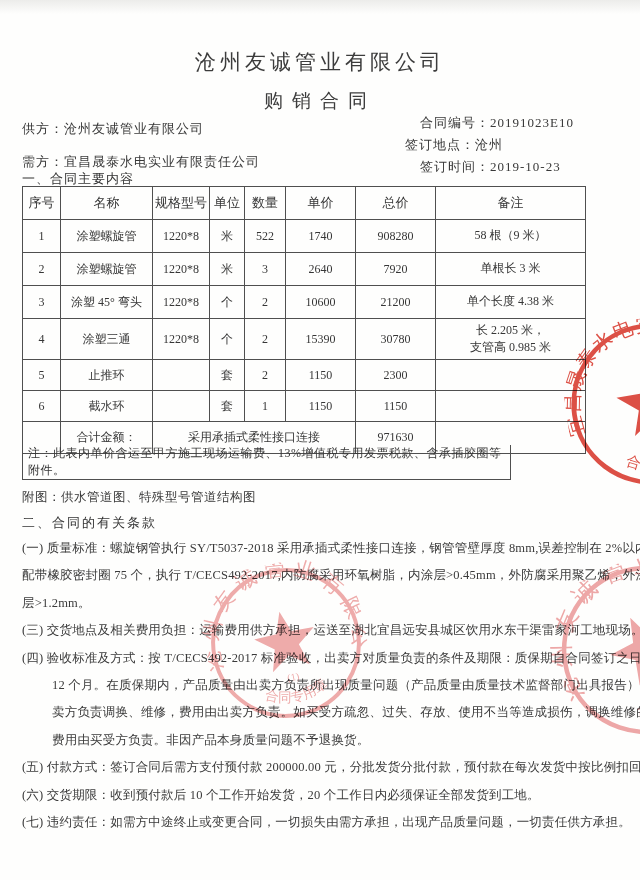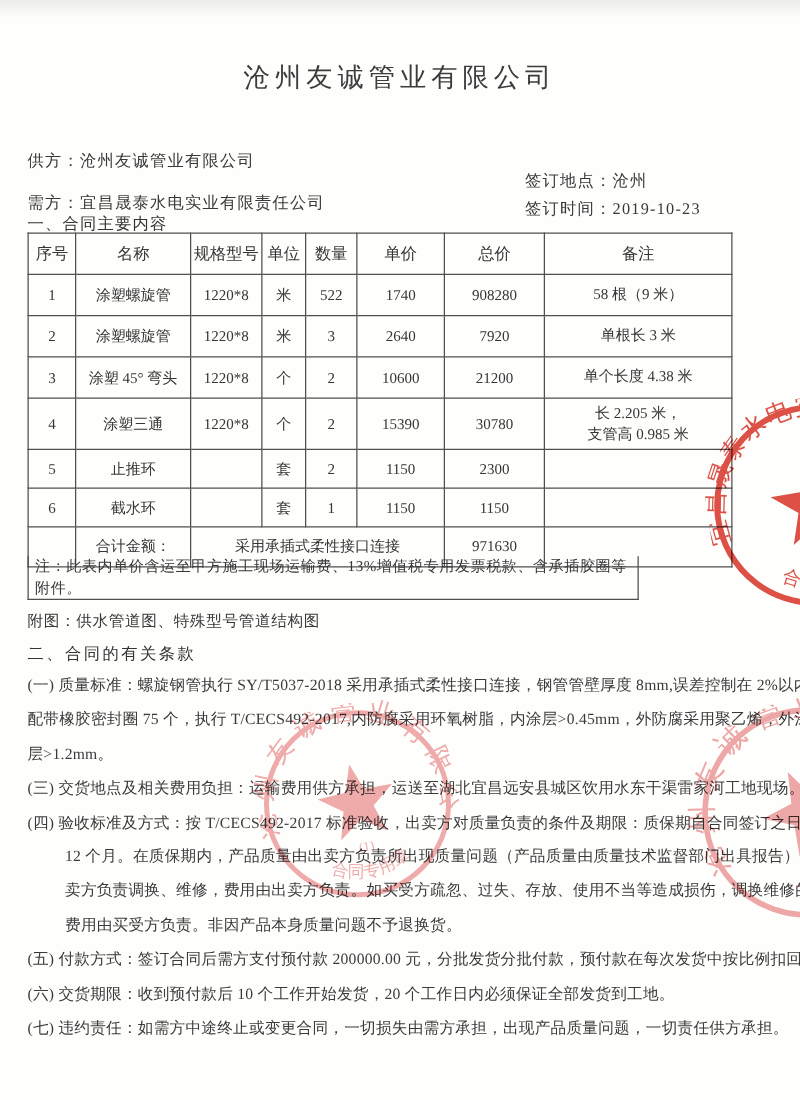--- a/index.html
+++ b/index.html
@@ -18,21 +18,21 @@
     font-size:21px;letter-spacing:4px;color:#3c3c3c;
   }
   .doc-subtitle{
     position:absolute;top:88px;left:0;width:100%;text-align:center;
     font-size:19px;letter-spacing:9px;color:#3c3c3c;
   }
   .hdr-line{position:absolute;font-size:13px;color:#383838;letter-spacing:1px;}
   .supplier-line{top:120px;left:22px;}
   .buyer-line{top:153px;left:22px;}
   .meta-1{top:114px;left:420px;}
-  .meta-2{top:136px;left:420px;}
+  .meta-2{top:136px;left:405px;}
   .meta-3{top:158px;left:420px;}
   .sec-heading{position:absolute;font-size:13px;color:#333;letter-spacing:1px;}
   .sec1{top:170px;left:22px;}
 
   table.items{
     position:absolute;top:186px;left:22px;width:563px;
     border-collapse:collapse;table-layout:fixed;
   }
   table.items th,table.items td{
     border:1px solid #4f4f4f;font-weight:normal;
@@ -62,24 +62,26 @@
   .stamp-supplier-mid{left:206px;top:563px;transform:rotate(-12deg);color:#e06060;opacity:.52;}
   .stamp-supplier-right{left:556px;top:560px;transform:rotate(-26deg);color:#e06060;opacity:.55;}
   .stamp text{fill:currentColor;font-family:"Liberation Serif","DejaVu Serif",serif;}
 </style>
 </head>
 <body>
 
 <div class="page">
 
   <div class="doc-title">沧州友诚管业有限公司</div>
+  <div class="doc-subtitle">购销合同</div>
 
   <div class="hdr-line supplier-line"><span>供方：</span><span>沧州友诚管业有限公司</span></div>
   <div class="hdr-line buyer-line"><span>需方：</span><span>宜昌晟泰水电实业有限责任公司</span></div>
 
+  <div class="hdr-line meta-1"><span>合同编号：</span><span>20191023E10</span></div>
   <div class="hdr-line meta-2"><span>签订地点：</span><span>沧州</span></div>
   <div class="hdr-line meta-3"><span>签订时间：</span><span>2019-10-23</span></div>
 
   <div class="sec-heading sec1">一、合同主要内容</div>
 
   <table class="items">
     <colgroup>
       <col style="width:38px">
         <col style="width:92px">
         <col style="width:57px">

